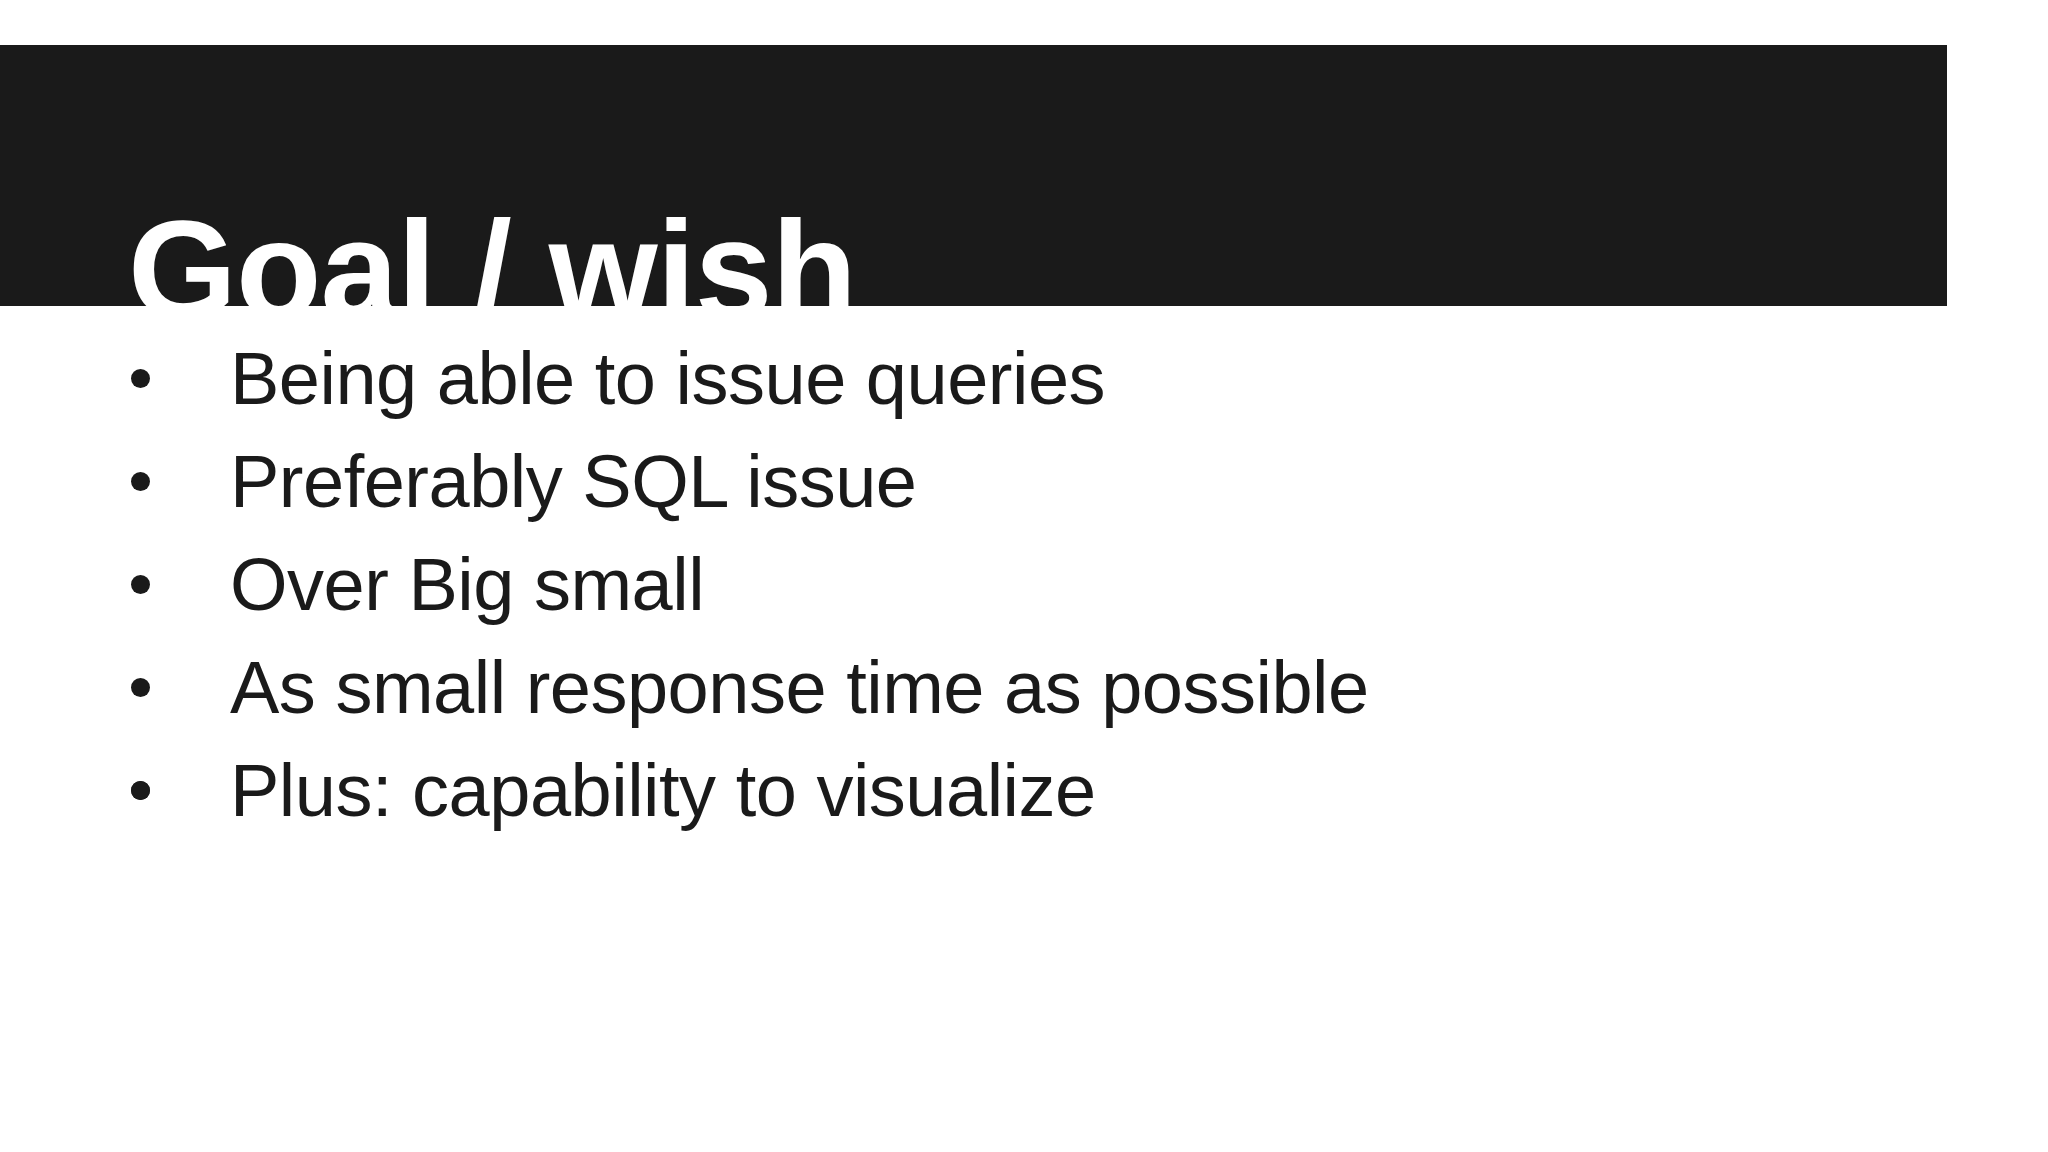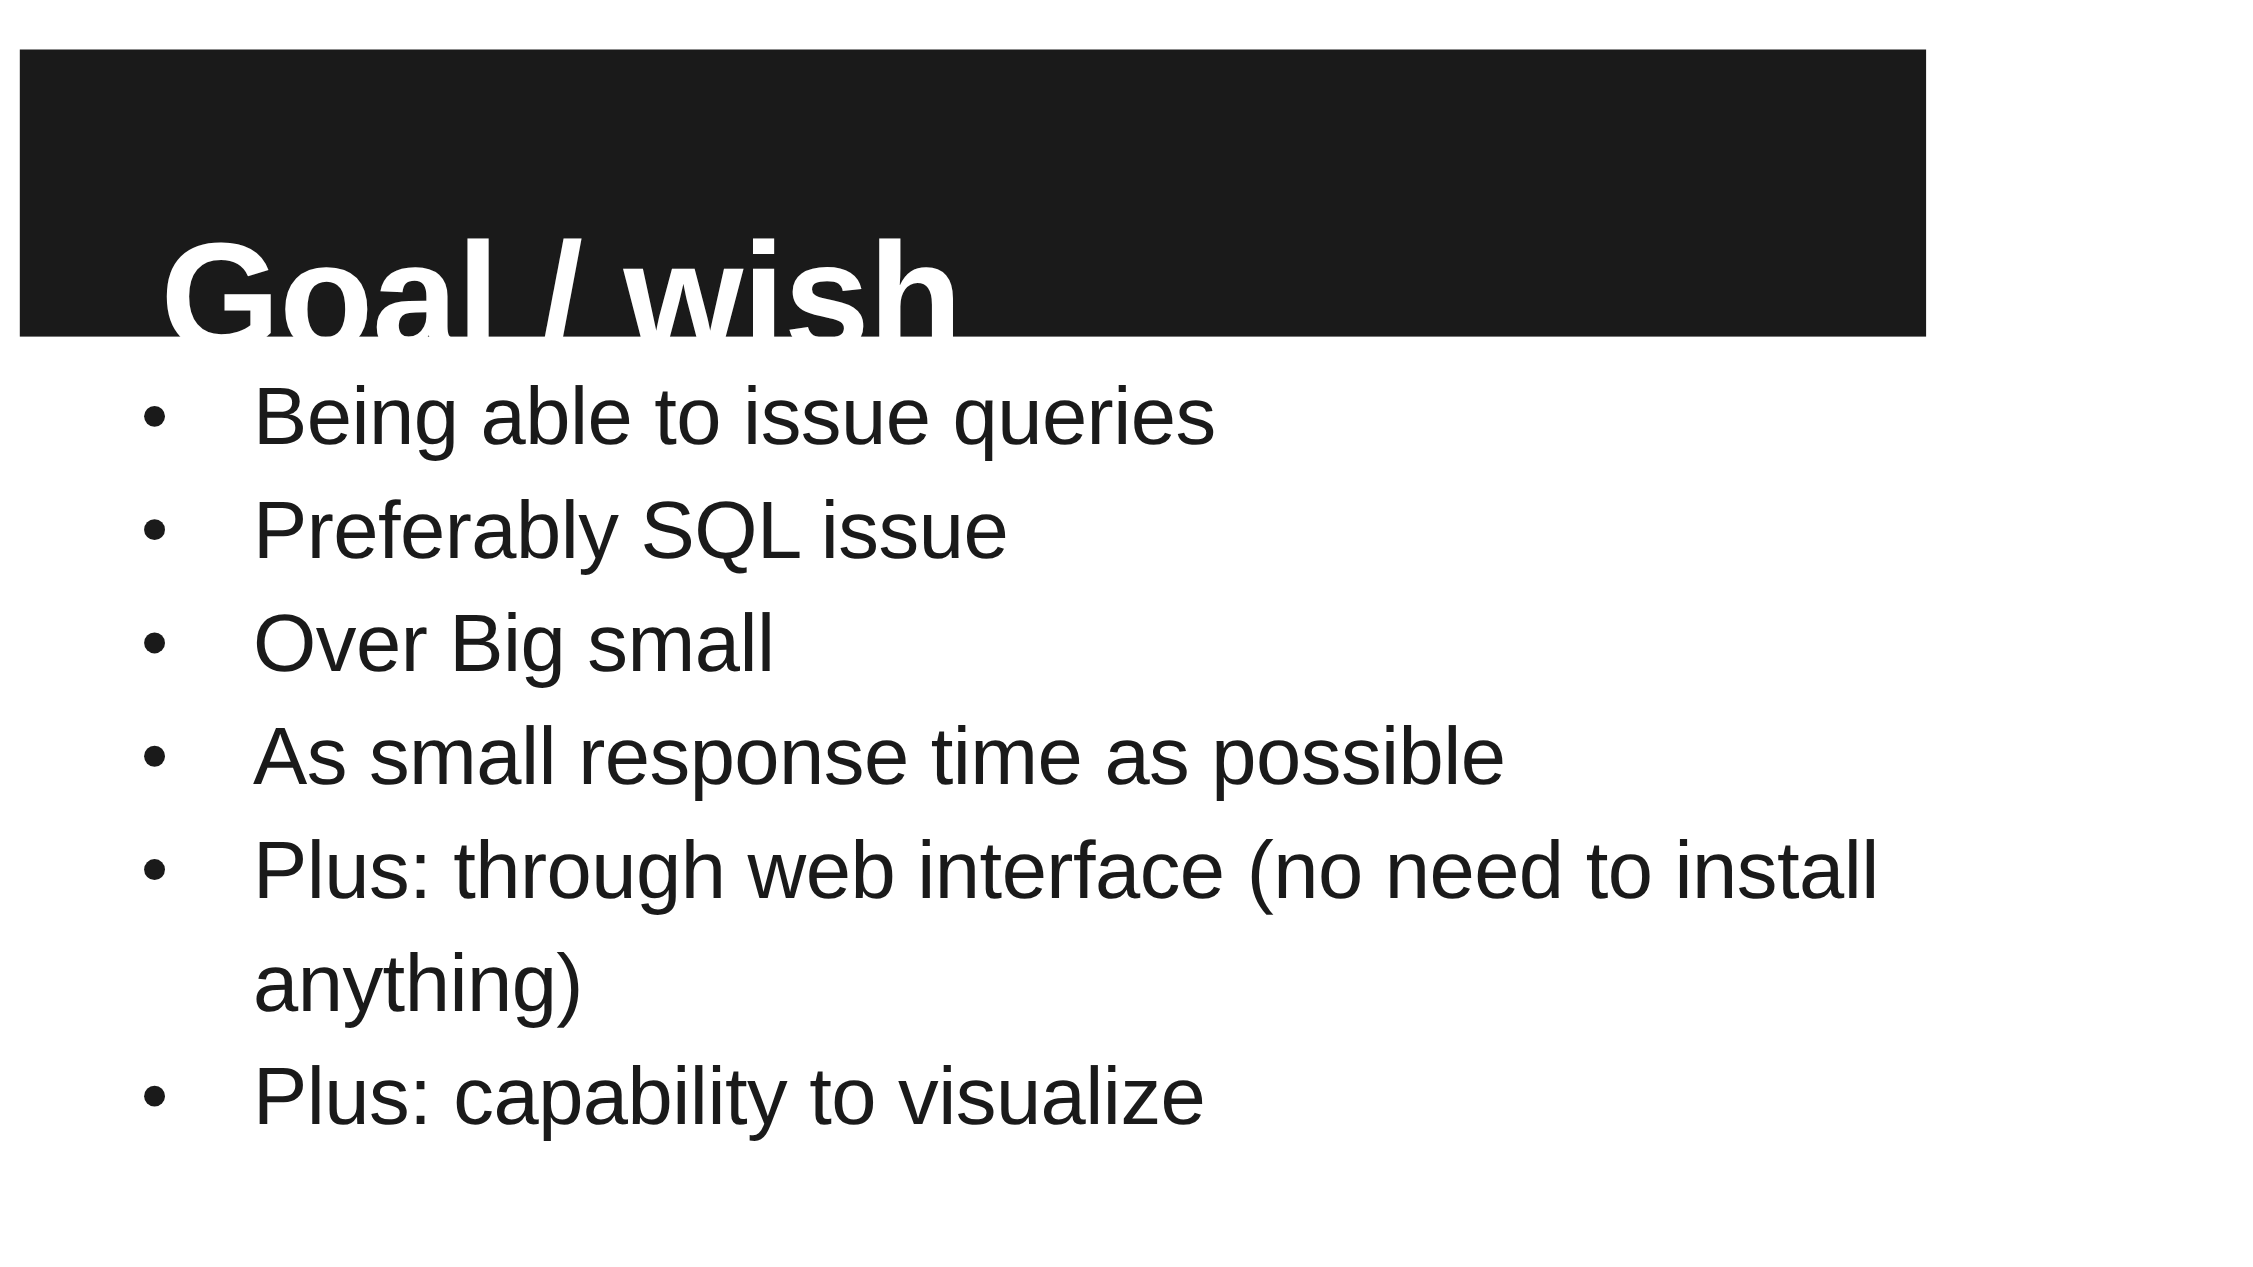--- a/index.html
+++ b/index.html
@@ -19,24 +19,23 @@
     width: 2048px;
     height: 1152px;
     background: #ffffff;
   }
 
   
   #title-band {
     position: absolute;
     left: 0px;
     top: 45px;
-    width: 1733px;
+    width: 1947px;
     height: 261px;
     background: #1a1a1a;
-    margin-left: 18px;
   }
 
   #slide-title {
     position: absolute;
     left: 128px;
     top: 0px;
     height: 261px;
     display: flex;
     align-items: center;
     color: #ffffff;
@@ -127,21 +126,20 @@
       <span class="bullet-text">Over Big small</span>
     </li>
 
     <li class="bullet-item">
       <span class="bullet-marker"></span>
       <span class="bullet-text">As small response time as possible</span>
     </li>
 
     <li class="bullet-item wraps">
       <span class="bullet-marker"></span>
-      <span class="bullet-text">Plus: through web interface (no need to install anything)</span>
     </li>
 
     <li class="bullet-item">
       <span class="bullet-marker"></span>
       <span class="bullet-text">Plus: capability to visualize</span>
     </li>
 
   </ul>
 
 </div>

